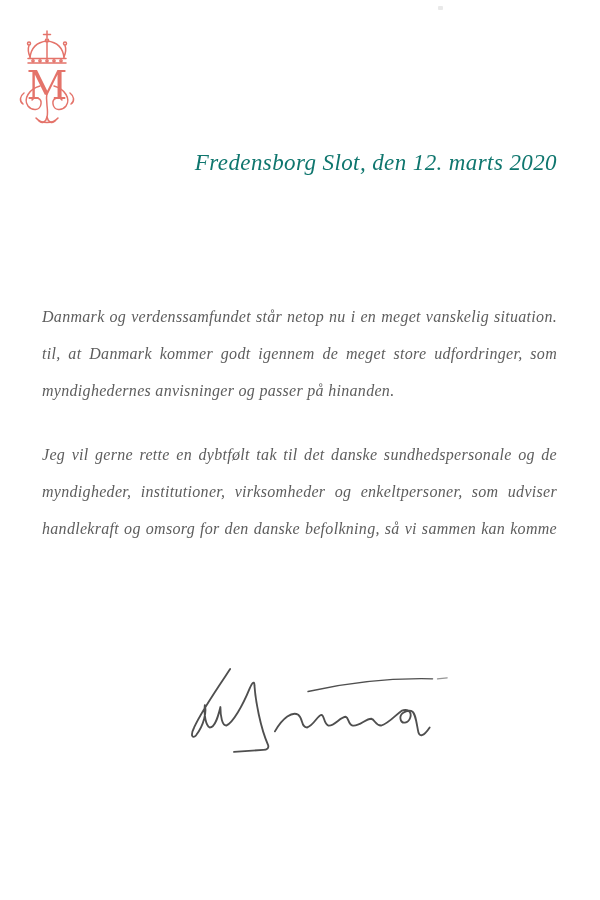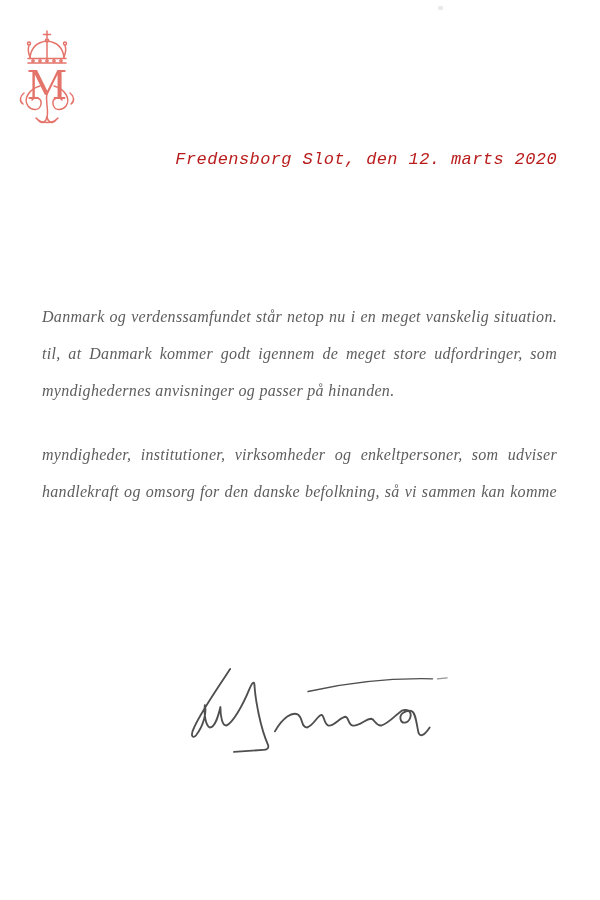--- a/index.html
+++ b/index.html
@@ -20,25 +20,24 @@
     left: 16px;
     top: 30px;
     width: 62px;
     height: 102px;
   }
   .dateline {
     position: absolute;
     top: 150px;
     right: 43px;
     font-style: italic;
-    font-size: 17px;
+    font-size: 23px;
     letter-spacing: 0.4px;
-    color: #b91c1c;
+    color: #0f766e;
     white-space: nowrap;
-    font-family: Liberation Mono, monospace;
   }
   .body-text {
     position: absolute;
     left: 42px;
     top: 298px;
     width: 515px;
     font-style: italic;
     font-size: 16px;
     line-height: 37px;
     letter-spacing: 0.3px;
@@ -108,20 +107,21 @@
 
   <div class="dateline">Fredensborg Slot, den 12. marts 2020</div>
 
   <div class="body-text">
     <div class="paragraph">
       <div class="line">Danmark og verdenssamfundet står netop nu i en meget vanskelig situation. Vi</div>
       <div class="line">til, at Danmark kommer godt igennem de meget store udfordringer, som landet</div>
       <div class="line last">myndighedernes anvisninger og passer på hinanden.</div>
     </div>
     <div class="paragraph">
+      <div class="line">Jeg vil gerne rette en dybtfølt tak til det danske sundhedspersonale og de</div>
       <div class="line">myndigheder, institutioner, virksomheder og enkeltpersoner, som udviser stor</div>
       <div class="line">handlekraft og omsorg for den danske befolkning, så vi sammen kan komme</div>
     </div>
   </div>
 
   <svg class="signature" viewBox="0 0 300 102" xmlns="http://www.w3.org/2000/svg">
     <g fill="none" stroke-width="1.9" stroke-linecap="round" stroke-linejoin="round" stroke="#4f4f4f">
       <path d="M70 10 C58 28 40 54 33 70 C29 78 31 82 35 78 C43 68 46 54 44 47 C43 57 45 68 49 70 C55 70 58 57 60 49 C60 59 62 68 66 68 C73 65 83 47 90 30 C93 23 95 22 95 27 C96 42 101 70 109 88 C110 91 108 93 104 93 L74 95"></path>
       <path d="M116 74 C124 60 134 53 140 57 C145 61 143 70 149 70 C156 68 160 57 164 57 C167 58 166 66 171 68 C177 69 183 59 189 59 C192 60 191 67 196 68 C203 69 209 61 215 61 C219 62 219 68 225 68 C233 66 240 57 246 53 C252 50 257 54 255 60 C253 66 246 67 245 61 C244 56 250 52 256 53 C260 54 261 62 263 73 C264 81 269 79 275 70"></path>
       <path d="M150 33 C190 24 235 19 278 20" stroke-width="1.4"></path>

